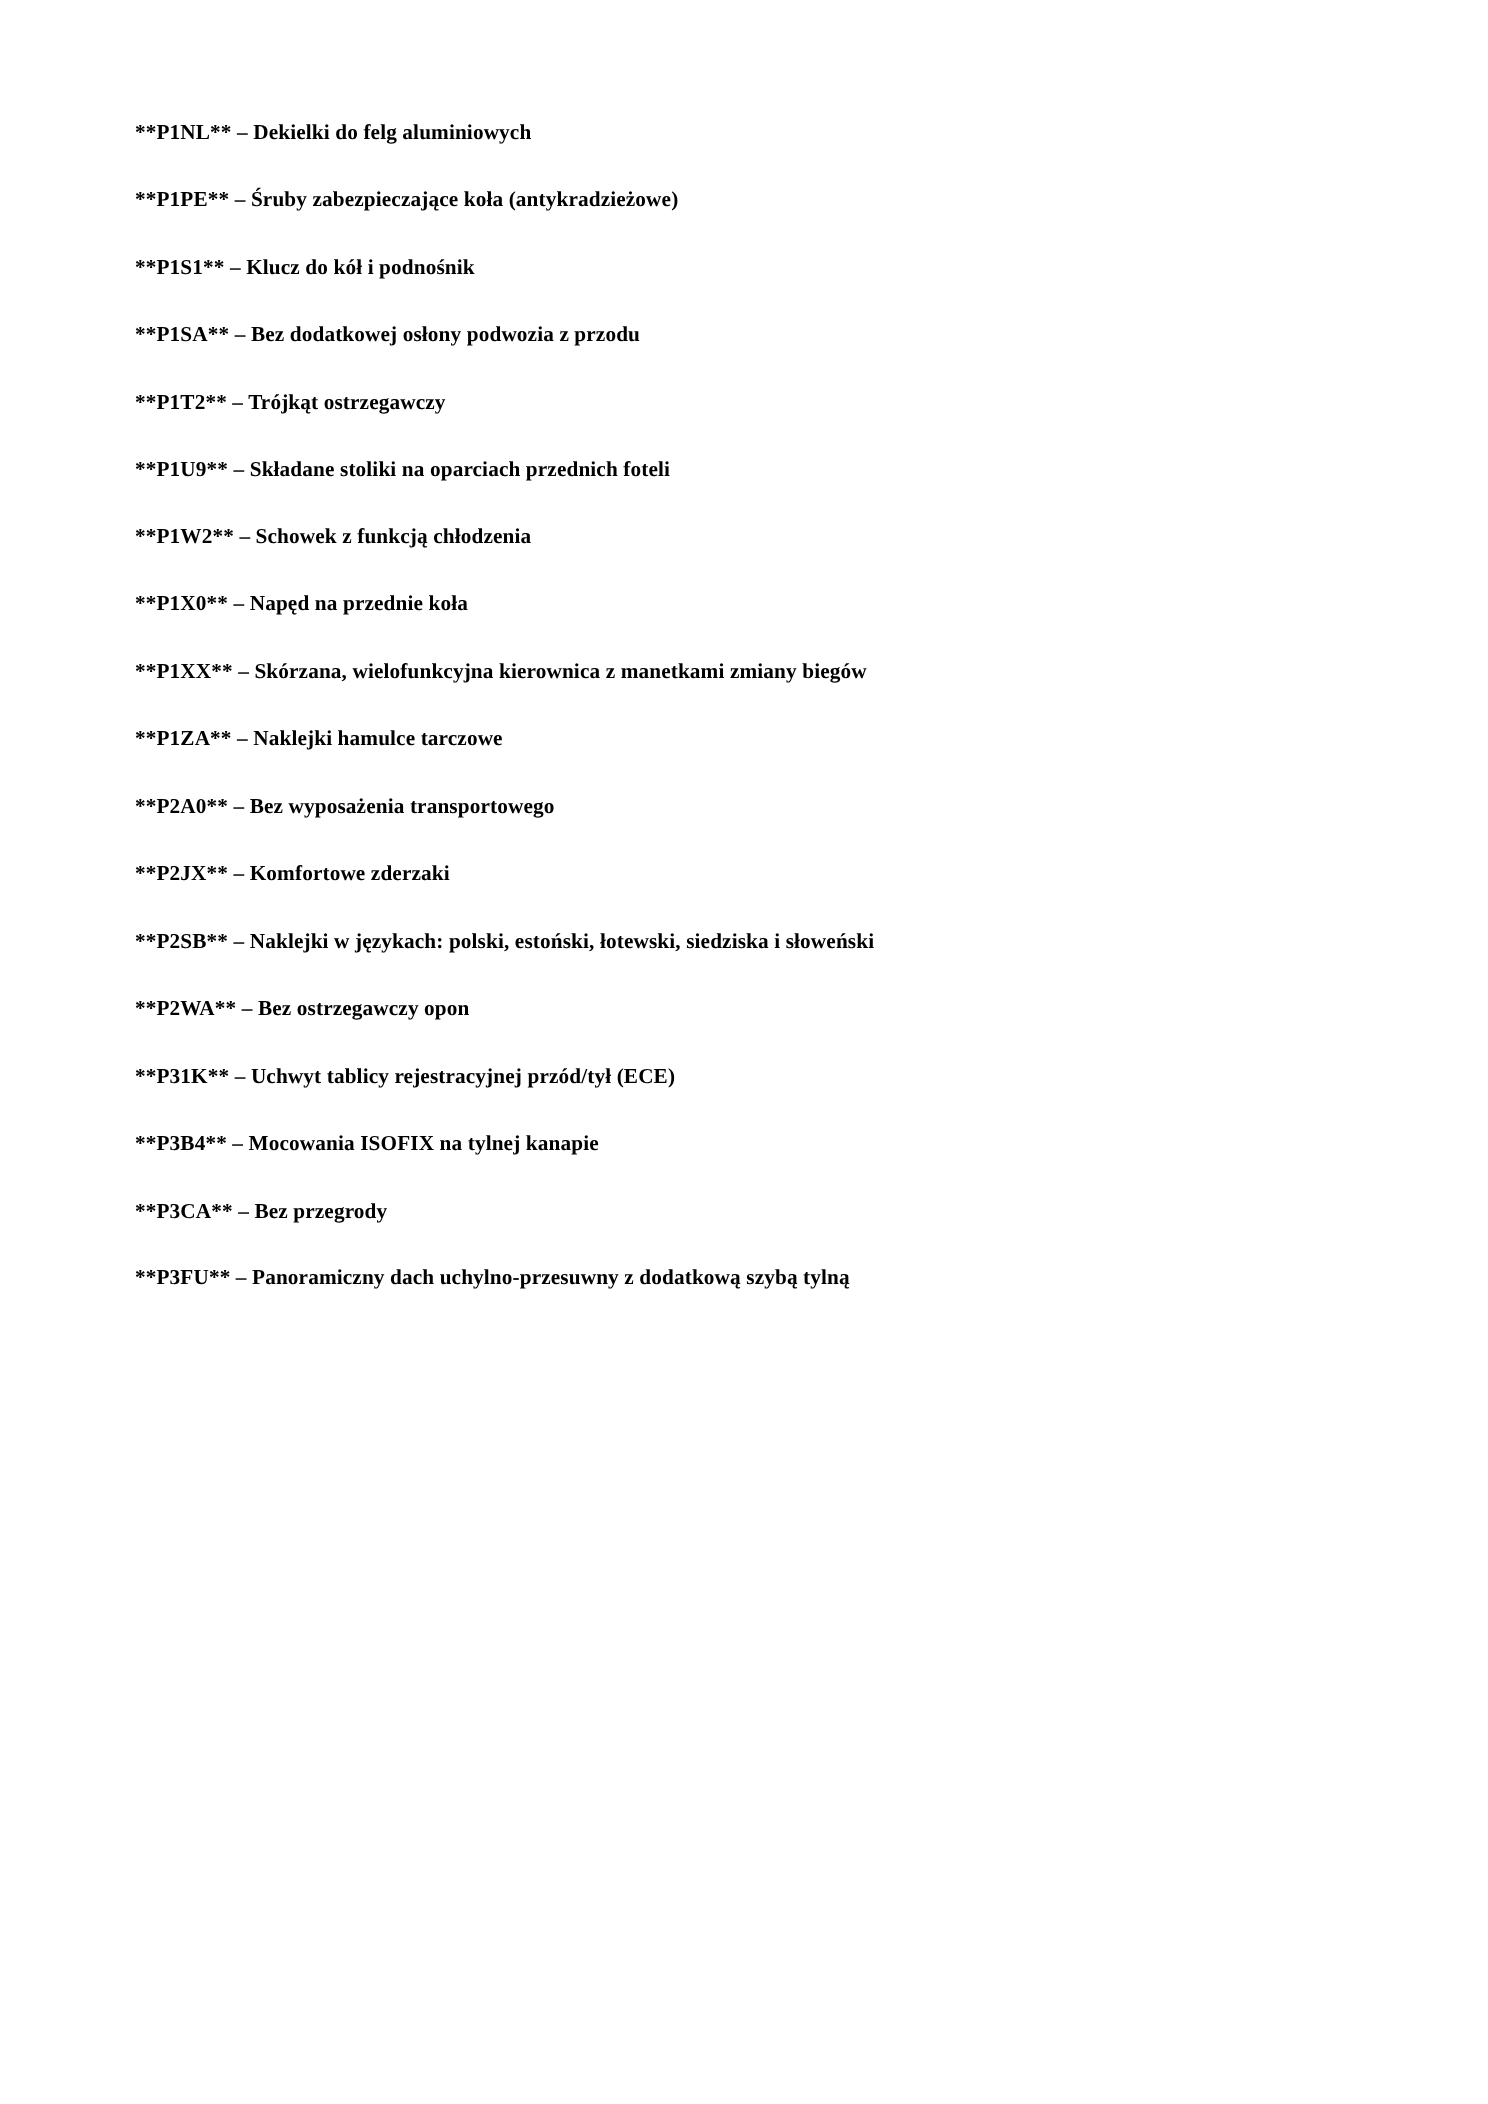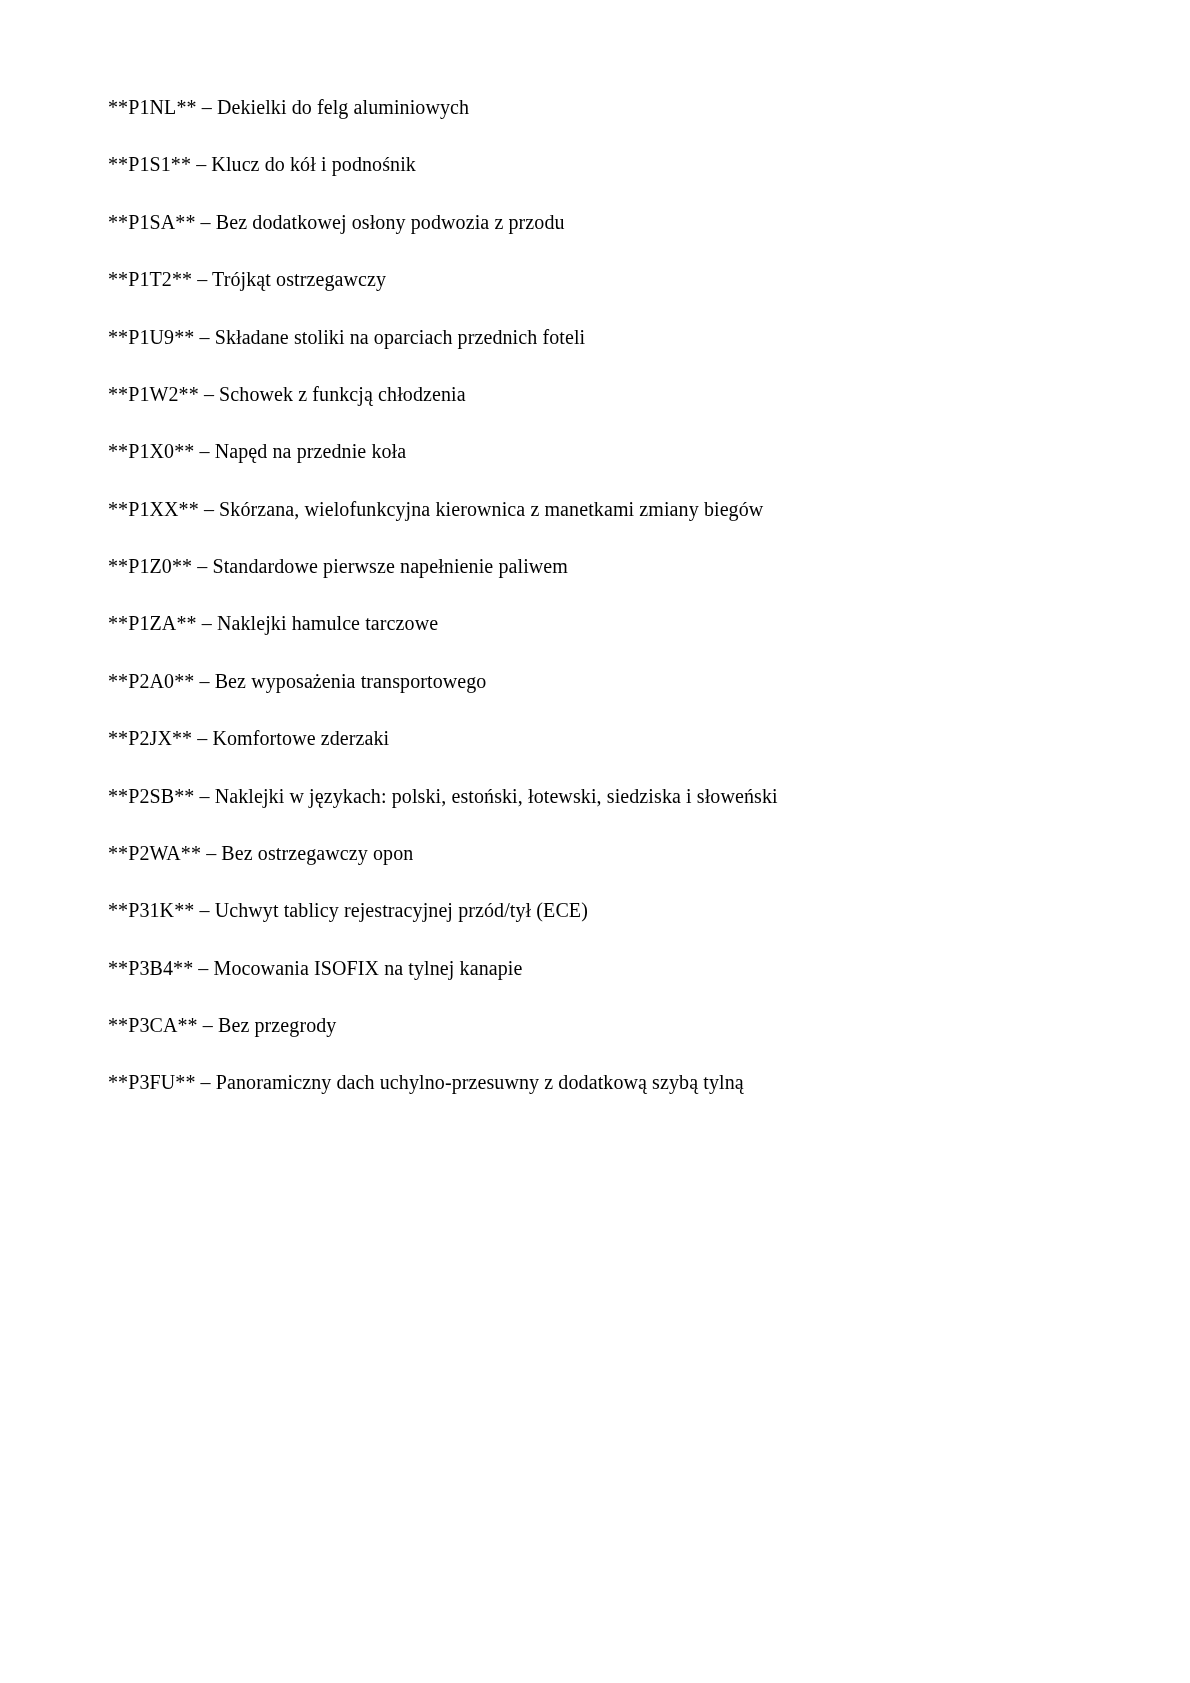--- a/index.html
+++ b/index.html
@@ -21,45 +21,45 @@
     padding: 96px 110px 96px 108px;
     background: #ffffff;
     position: relative;
   }
   .doc-list {
     margin: 0;
     padding: 0;
     list-style: none;
   }
   .doc-line {
-    font-size: 20px;
-    font-weight: normal;
+    font-size: 17px;
+    font-weight: bold;
     line-height: 1.16;
     letter-spacing: 0.1px;
     margin: 0 0 34.2px 0;
     white-space: nowrap;
   }
   .doc-line:last-child {
     margin-bottom: 4px;
   }
 </style>
 </head>
 <body>
 
 <div class="page">
   <ul class="doc-list">
     <li class="doc-line">**P1NL** – Dekielki do felg aluminiowych</li>
+    <li class="doc-line">**P1PE** – Śruby zabezpieczające koła (antykradzieżowe)</li>
     <li class="doc-line">**P1S1** – Klucz do kół i podnośnik</li>
     <li class="doc-line">**P1SA** – Bez dodatkowej osłony podwozia z przodu</li>
     <li class="doc-line">**P1T2** – Trójkąt ostrzegawczy</li>
     <li class="doc-line">**P1U9** – Składane stoliki na oparciach przednich foteli</li>
     <li class="doc-line">**P1W2** – Schowek z funkcją chłodzenia</li>
     <li class="doc-line">**P1X0** – Napęd na przednie koła</li>
     <li class="doc-line">**P1XX** – Skórzana, wielofunkcyjna kierownica z manetkami zmiany biegów</li>
-    <li class="doc-line">**P1Z0** – Standardowe pierwsze napełnienie paliwem</li>
     <li class="doc-line">**P1ZA** – Naklejki hamulce tarczowe</li>
     <li class="doc-line">**P2A0** – Bez wyposażenia transportowego</li>
     <li class="doc-line">**P2JX** – Komfortowe zderzaki</li>
     <li class="doc-line">**P2SB** – Naklejki w językach: polski, estoński, łotewski, siedziska i słoweński</li>
     <li class="doc-line">**P2WA** – Bez ostrzegawczy opon</li>
     <li class="doc-line">**P31K** – Uchwyt tablicy rejestracyjnej przód/tył (ECE)</li>
     <li class="doc-line">**P3B4** – Mocowania ISOFIX na tylnej kanapie</li>
     <li class="doc-line">**P3CA** – Bez przegrody</li>
     <li class="doc-line">**P3FU** – Panoramiczny dach uchylno-przesuwny z dodatkową szybą tylną</li>
   </ul>

